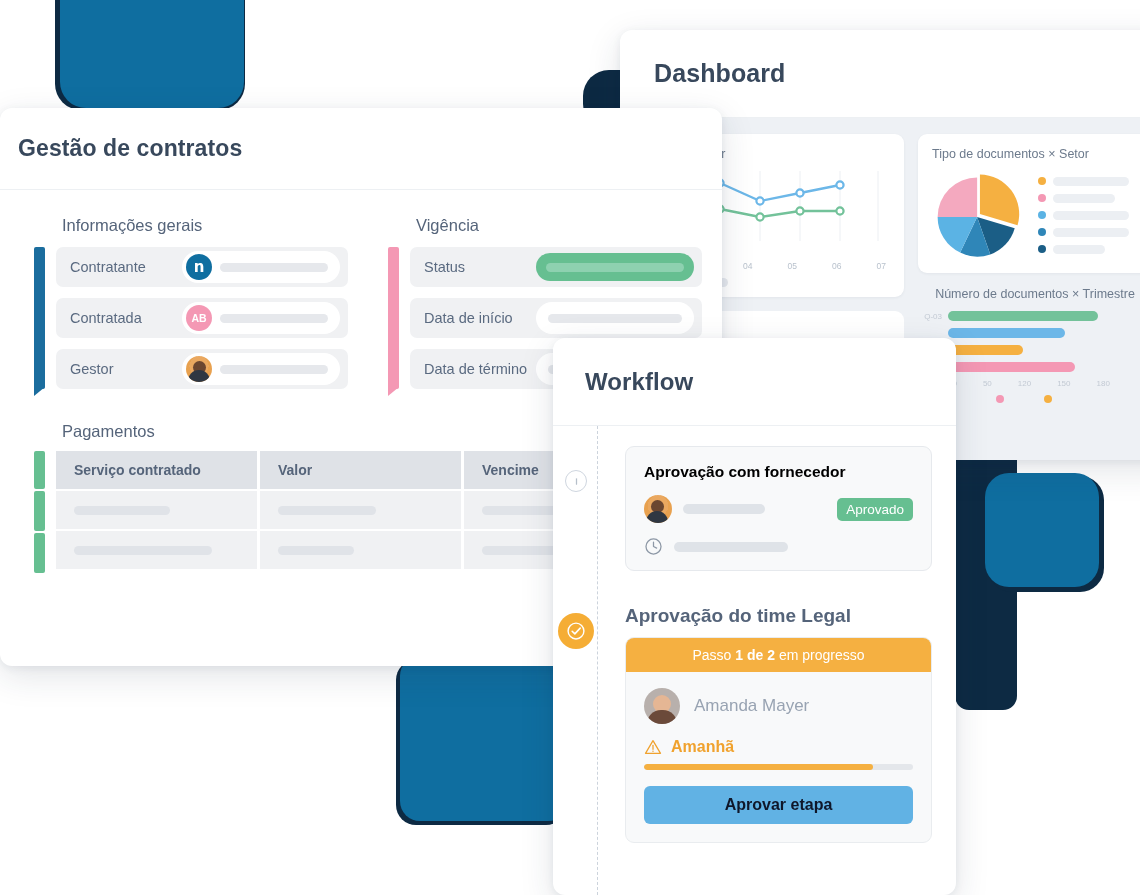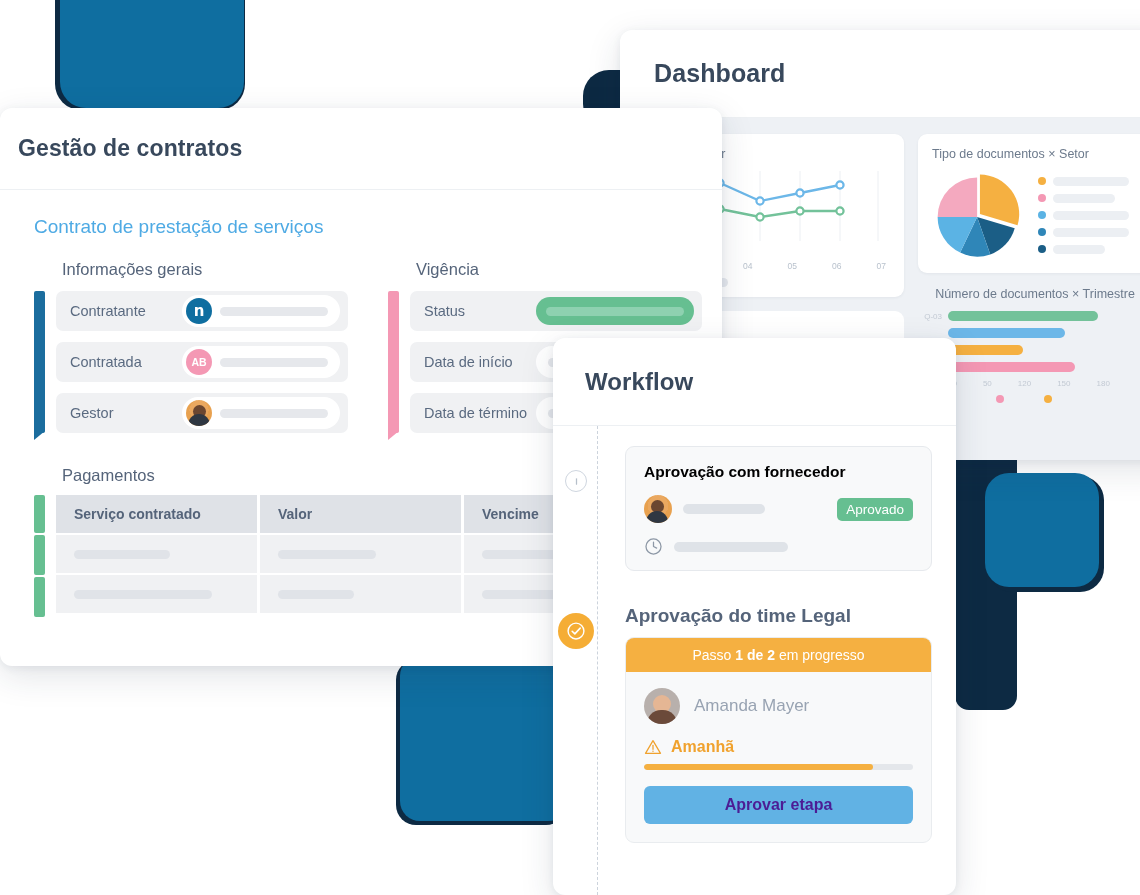--- a/index.html
+++ b/index.html
@@ -201,21 +201,21 @@
     width: 36px; height: 36px; border-radius: 50%; flex: none; position: relative;
     background: #b8b0ac; overflow: hidden;
   }
   .avatar-ph::before{content:"";position:absolute;width:18px;height:18px;border-radius:50%;background:#e5b694;top:7px;left:9px;}
   .avatar-ph::after{content:"";position:absolute;width:30px;height:14px;border-radius:14px 14px 0 0;background:#6b4a3a;bottom:0;left:3px;}
   .due-row { display: flex; align-items: center; gap: 9px; margin-bottom: 8px; }
   .due-text { color: #f0a22e; font-size: 16px; font-weight: 600; }
   .prog-track { height: 6px; background: #e4e7eb; border-radius: 3px; overflow: hidden; margin-bottom: 16px; }
   .prog-fill { height: 100%; background: #f5b041; border-radius: 3px; }
   .btn-approve {
-    width: 100%; background: #61b2e4; color: #4c1d95; border: none;
+    width: 100%; background: #61b2e4; color: #0f172a; border: none;
     border-radius: 6px; height: 38px; font-size: 16px; font-weight: 700;
     font-family: "Liberation Sans", sans-serif; cursor: pointer;
   }
 </style>
 </head>
 <body>
 
 <div id="stage">
 
   <div class="deco-shadow" style="left:55px; top:-60px; width:190px; height:170px;"></div>
@@ -365,21 +365,20 @@
 
       </div>
     </div>
   </section>
 
   <section class="panel" id="contratos">
     <div class="panel-head">
       <div class="panel-title">Gestão de contratos</div>
     </div>
     <div class="contratos-body">
-      <a class="section-link">Contrato de prestação de serviços</a>
 
       <div class="cols">
 
         <div>
           <div class="col-head">Informações gerais</div>
           <div class="field-group">
             <span class="accent-bar" style="background:#1b6d9e"></span>
 
             <div class="field-row">
               <span class="field-label">Contratante</span>

